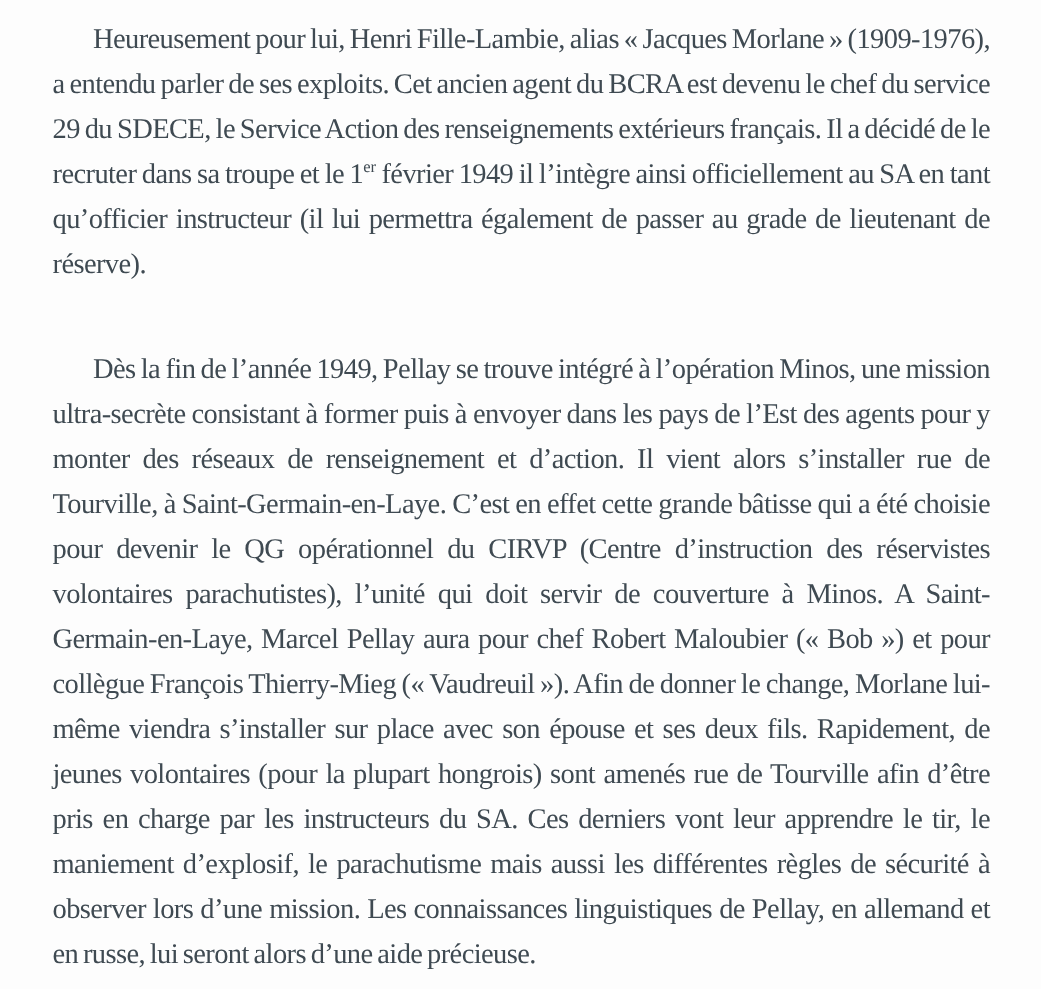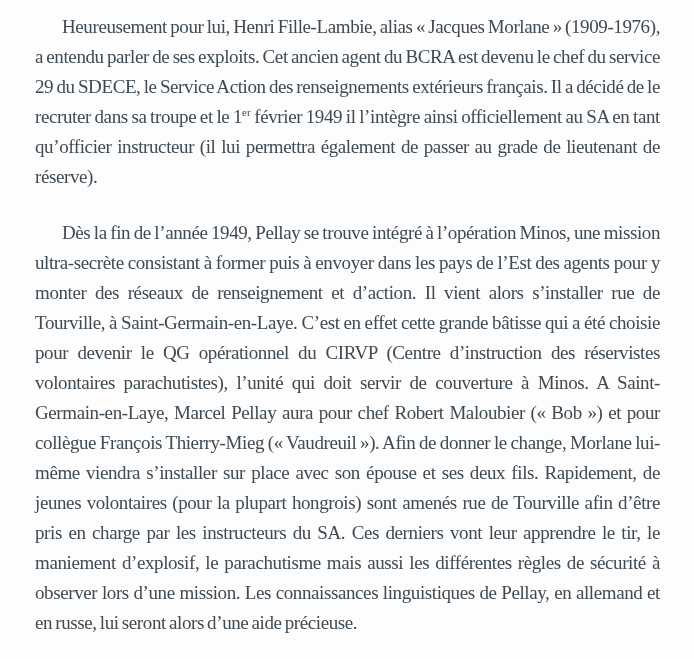--- a/index.html
+++ b/index.html
@@ -24,21 +24,21 @@
     word-spacing: -1.2px;
     color: #3f4a52;
     text-align: justify;
     text-rendering: optimizeLegibility;
   }
   .page p {
     margin: 0;
     text-indent: 27px;
   }
   .page p + p {
-    margin-top: 26px;
+    margin-top: 40px;
   }
   .page sup {
     font-size: 11px;
     line-height: 0;
     letter-spacing: 0;
     vertical-align: super;
   }
 </style>
 </head>
 <body style="background: rgb(253, 253, 253);">

